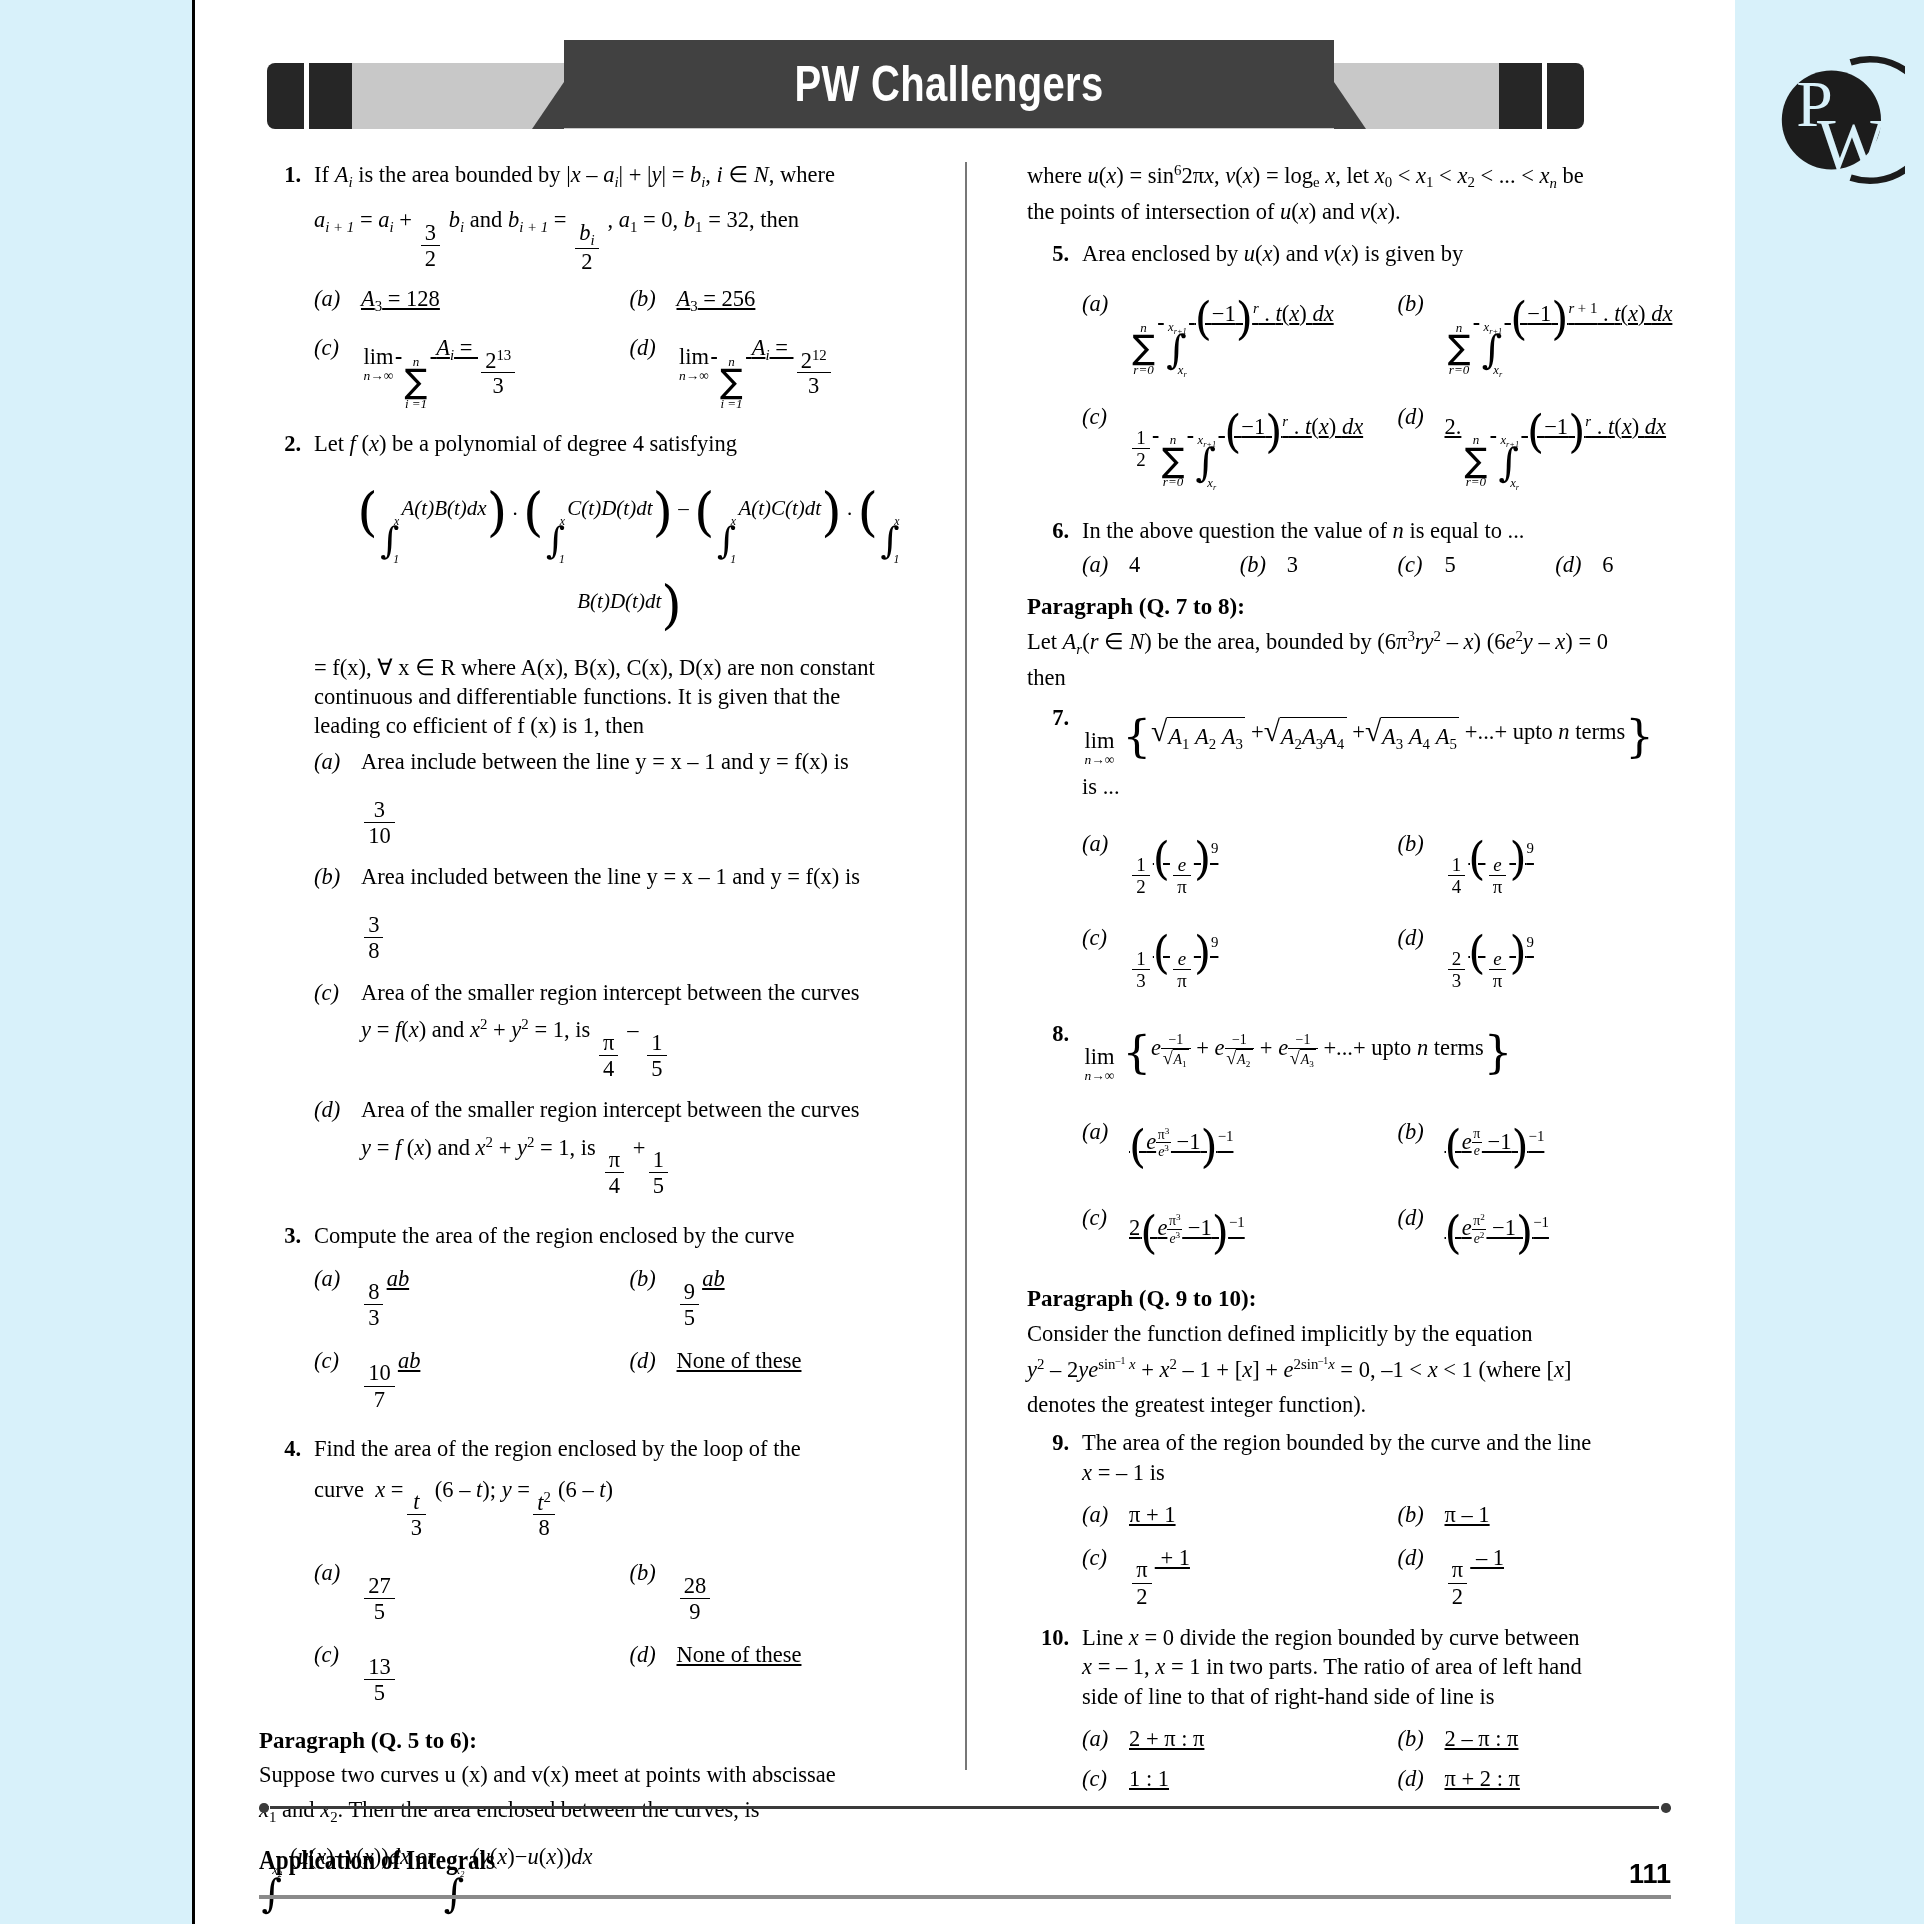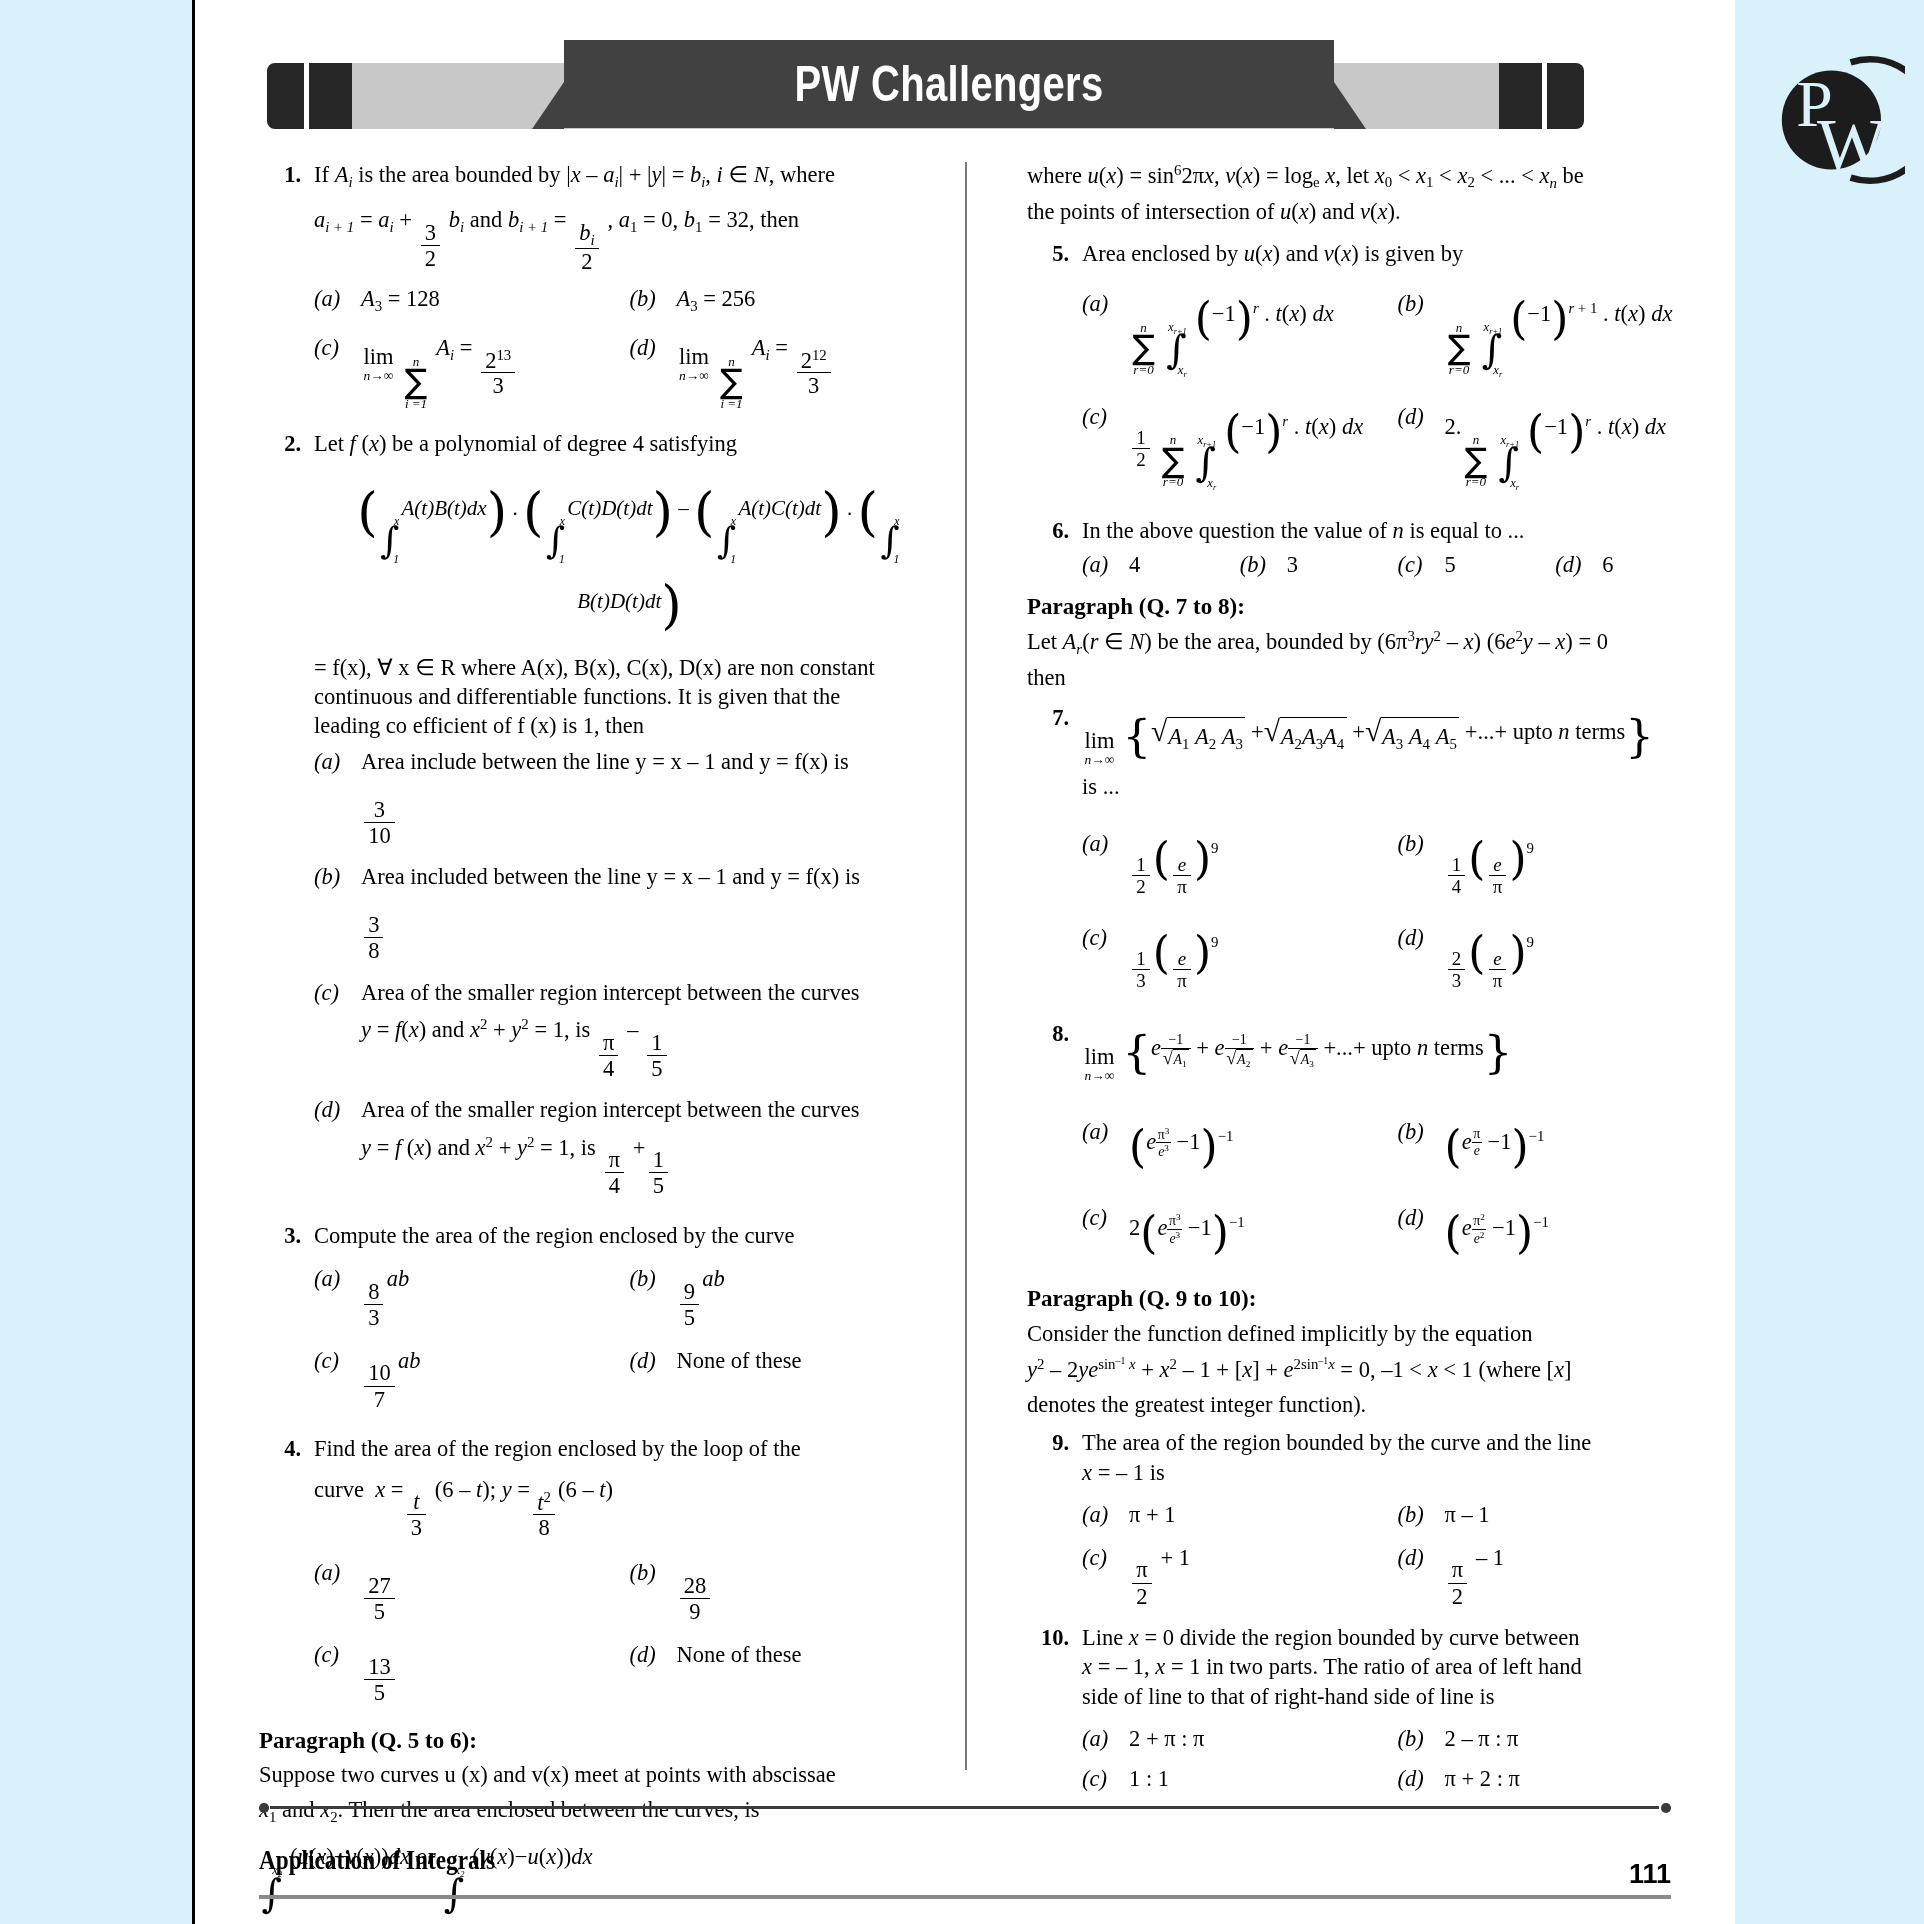--- a/index.html
+++ b/index.html
@@ -56,21 +56,21 @@
   .divider { position:absolute; left:706px; top:1.6px; width:2.4px; height:1608px; background:#777; }
 
   .q { display:flex; margin-bottom:1.6px; font-size:22.5px; line-height:1.30; }
   .qnum { font-weight:bold; width:42px; flex:none; text-align:right; padding-right:13px; }
   .qbody { flex:1; }
   .just { text-align:justify; }
 
   .opts { display:flex; flex-wrap:wrap; margin-top:3.2px; }
   .opt { width:50%; display:flex; align-items:flex-start; font-size:22.5px; line-height:1.35; margin-top:4.8px; }
   .olab { font-style:italic; width:47px; flex:none; }
-  .oval { flex:1; }
+  .oval { flex:1;text-decoration:underline; }
 
   .sub { display:flex; align-items:flex-start; font-size:22.5px; line-height:1.35; margin-top:6.4px; }
   .sub .olab { width:47px; }
 
   .para-h { font-weight:bold; font-size:23px; margin:14.4px 0 6.4px 0; }
   .para-t { font-size:22.5px; line-height:1.35; text-align:justify; margin-bottom:4.8px; }
 
   i, .it { font-style:italic; }
 
   

